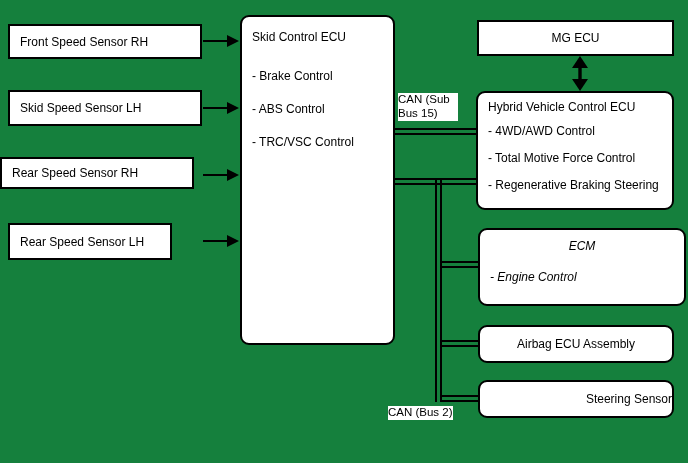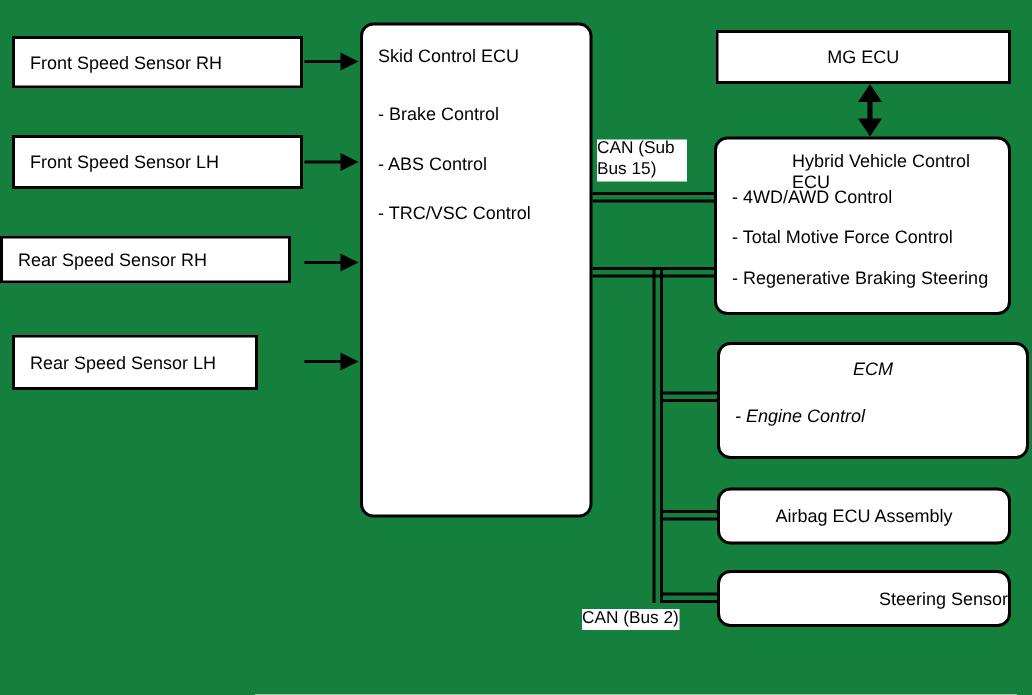--- a/index.html
+++ b/index.html
@@ -37,21 +37,21 @@
 </style>
 </head>
 <body>
 
 <div class="stage">
 
   <div class="box" style="left:8px; top:24px; width:194px; height:35px;">
     <div class="sensor-label">Front Speed Sensor RH</div>
   </div>
   <div class="box" style="left:8px; top:90px; width:194px; height:36px;">
-    <div class="sensor-label">Front Speed Sensor LH</div>
+    <div class="sensor-label">Skid Speed Sensor LH</div>
   </div>
   <div class="box" style="left:0; top:157px; width:194px; height:32px;">
     <div class="sensor-label">Rear Speed Sensor RH</div>
   </div>
   <div class="box" style="left:8px; top:223px; width:164px; height:37px;">
     <div class="sensor-label">Rear Speed Sensor LH</div>
   </div>
 
   <div class="arrow-line" style="left:203px; top:40px; width:25px;"></div>
   <div class="arrow-head" style="left:227px; top:35px;"></div>
@@ -76,21 +76,21 @@
     <span>MG ECU</span>
   </div>
 
   <svg class="dbl-arrow" style="left:572px; top:56px;" width="16" height="35" viewBox="0 0 16 35">
     <polygon points="8,0 0,12 16,12" fill="#000"></polygon>
     <rect x="6.3" y="10" width="3.4" height="15" fill="#000"></rect>
     <polygon points="8,35 0,23 16,23" fill="#000"></polygon>
   </svg>
 
   <div class="box rounded" style="left:476px; top:91px; width:198px; height:119px;">
-    <div class="ecu-title" style="top:7px;margin-left:40px;">Hybrid Vehicle Control ECU</div>
+    <div class="ecu-title" style="top:7px;">Hybrid Vehicle Control ECU</div>
     <div class="ecu-item" style="top:31px;">- 4WD/AWD Control</div>
     <div class="ecu-item" style="top:58px;">- Total Motive Force Control</div>
     <div class="ecu-item" style="top:85px;">- Regenerative Braking Steering</div>
   </div>
 
   <div class="box rounded" style="left:478px; top:228px; width:208px; height:78px;font-style:italic;">
     <div class="ecu-title-center" style="top:9px;">ECM</div>
     <div class="ecu-item" style="top:40px;">- Engine Control</div>
   </div>
 

